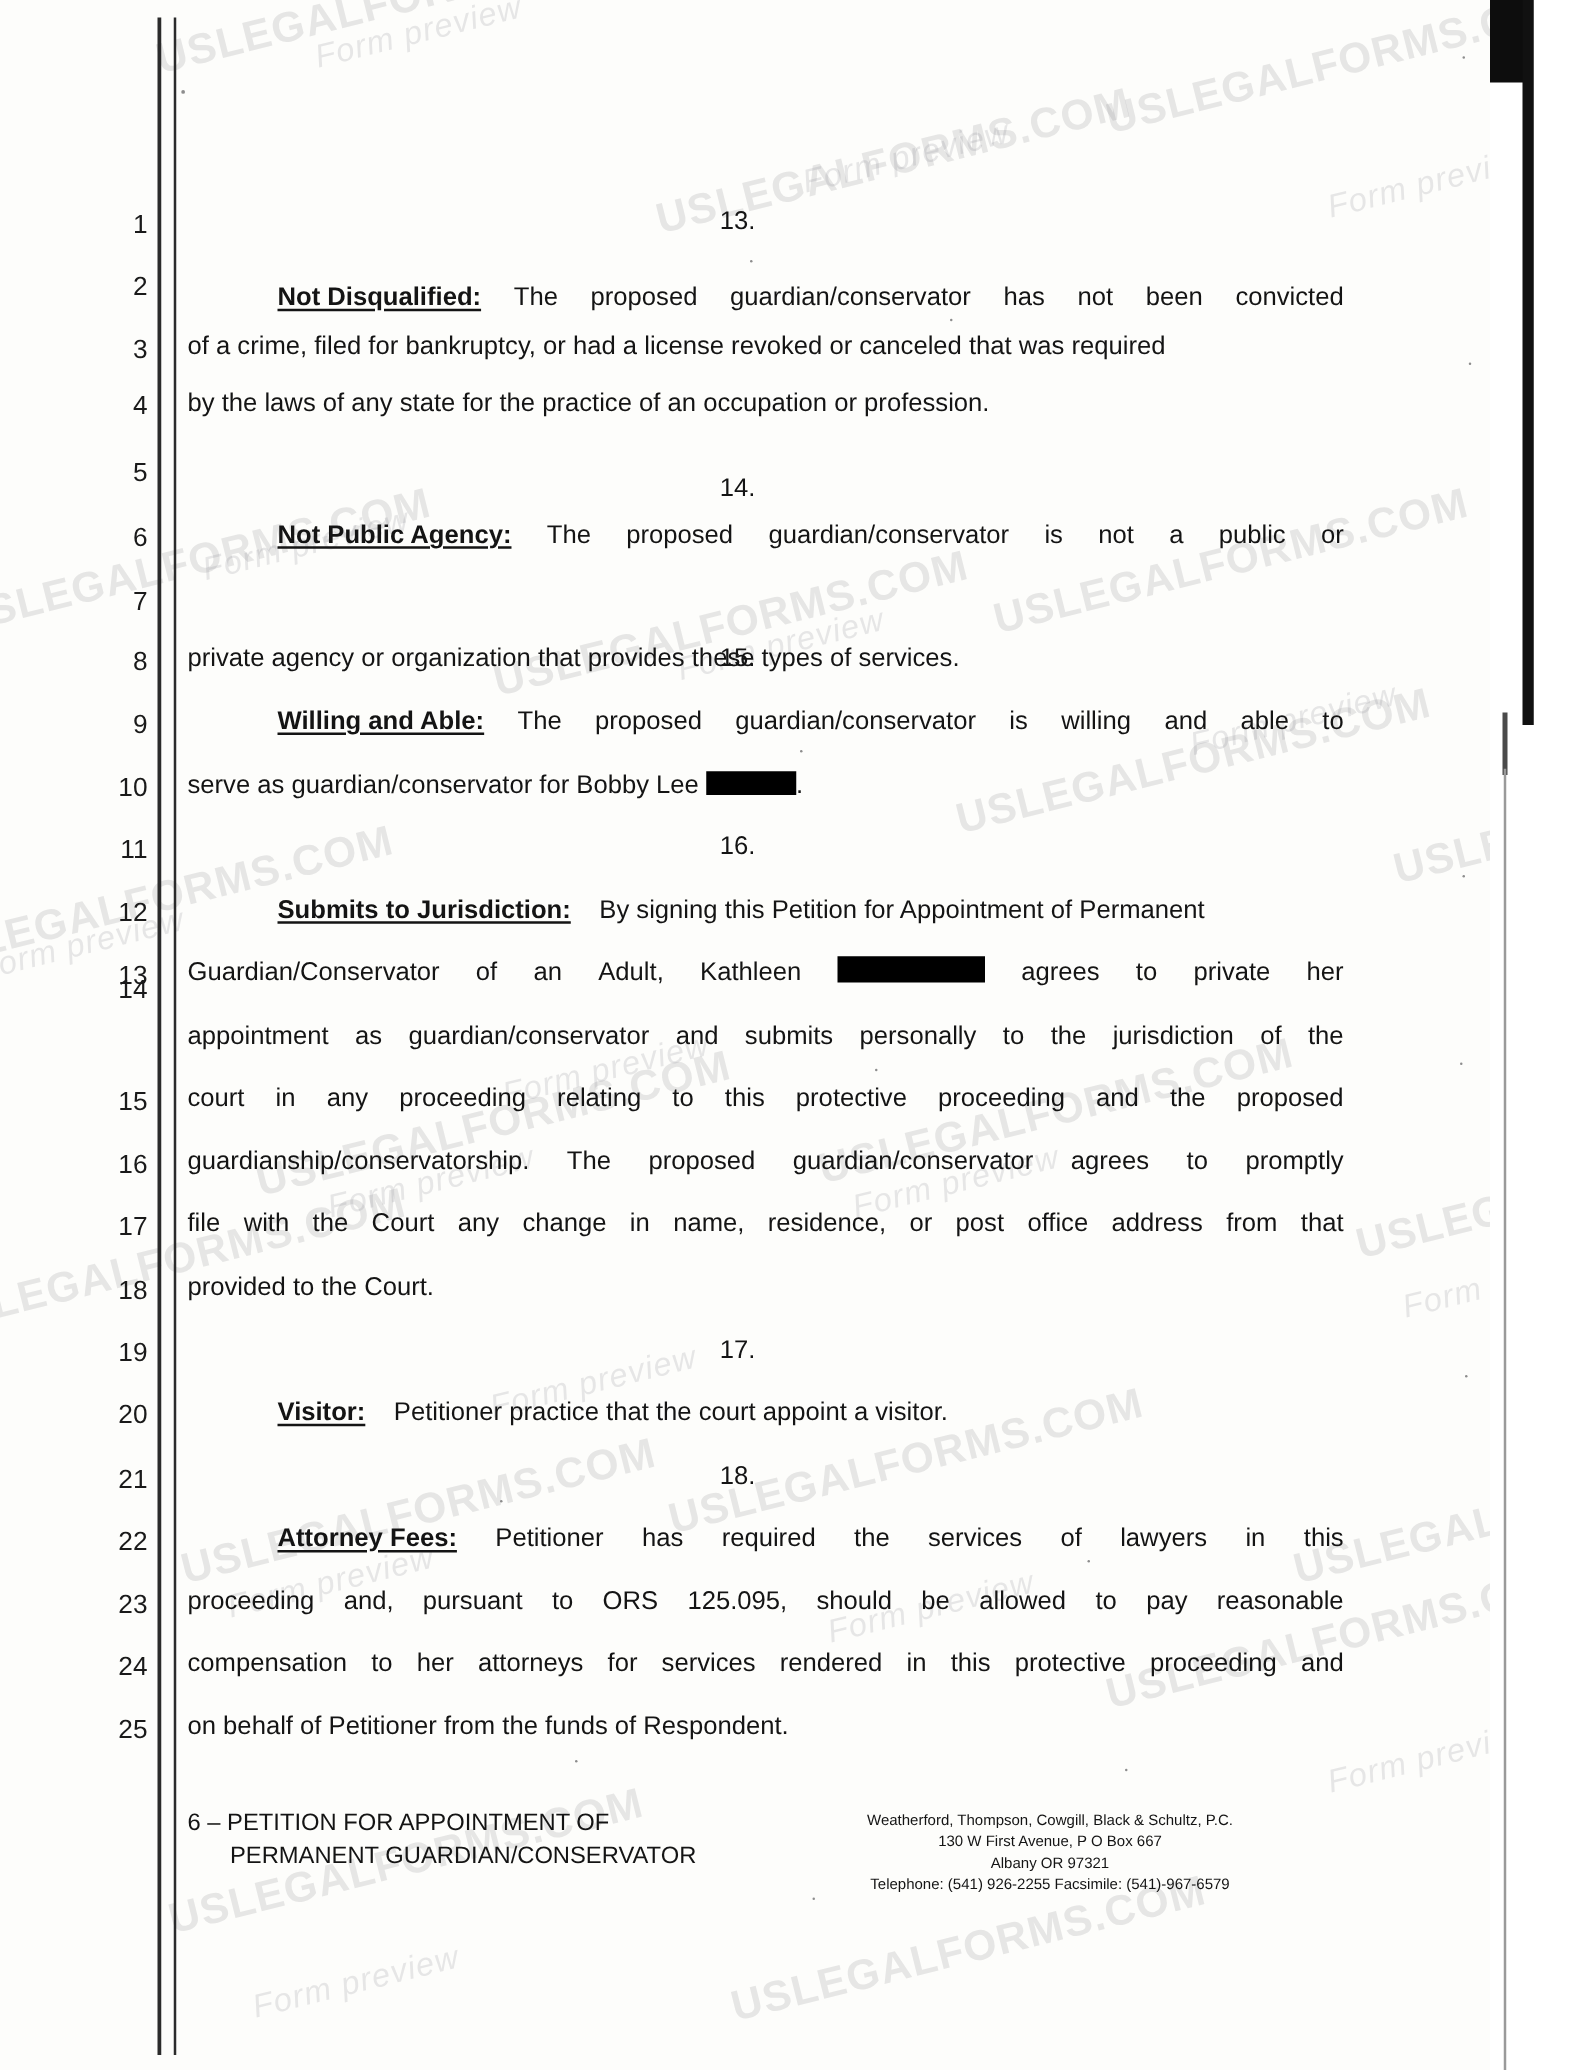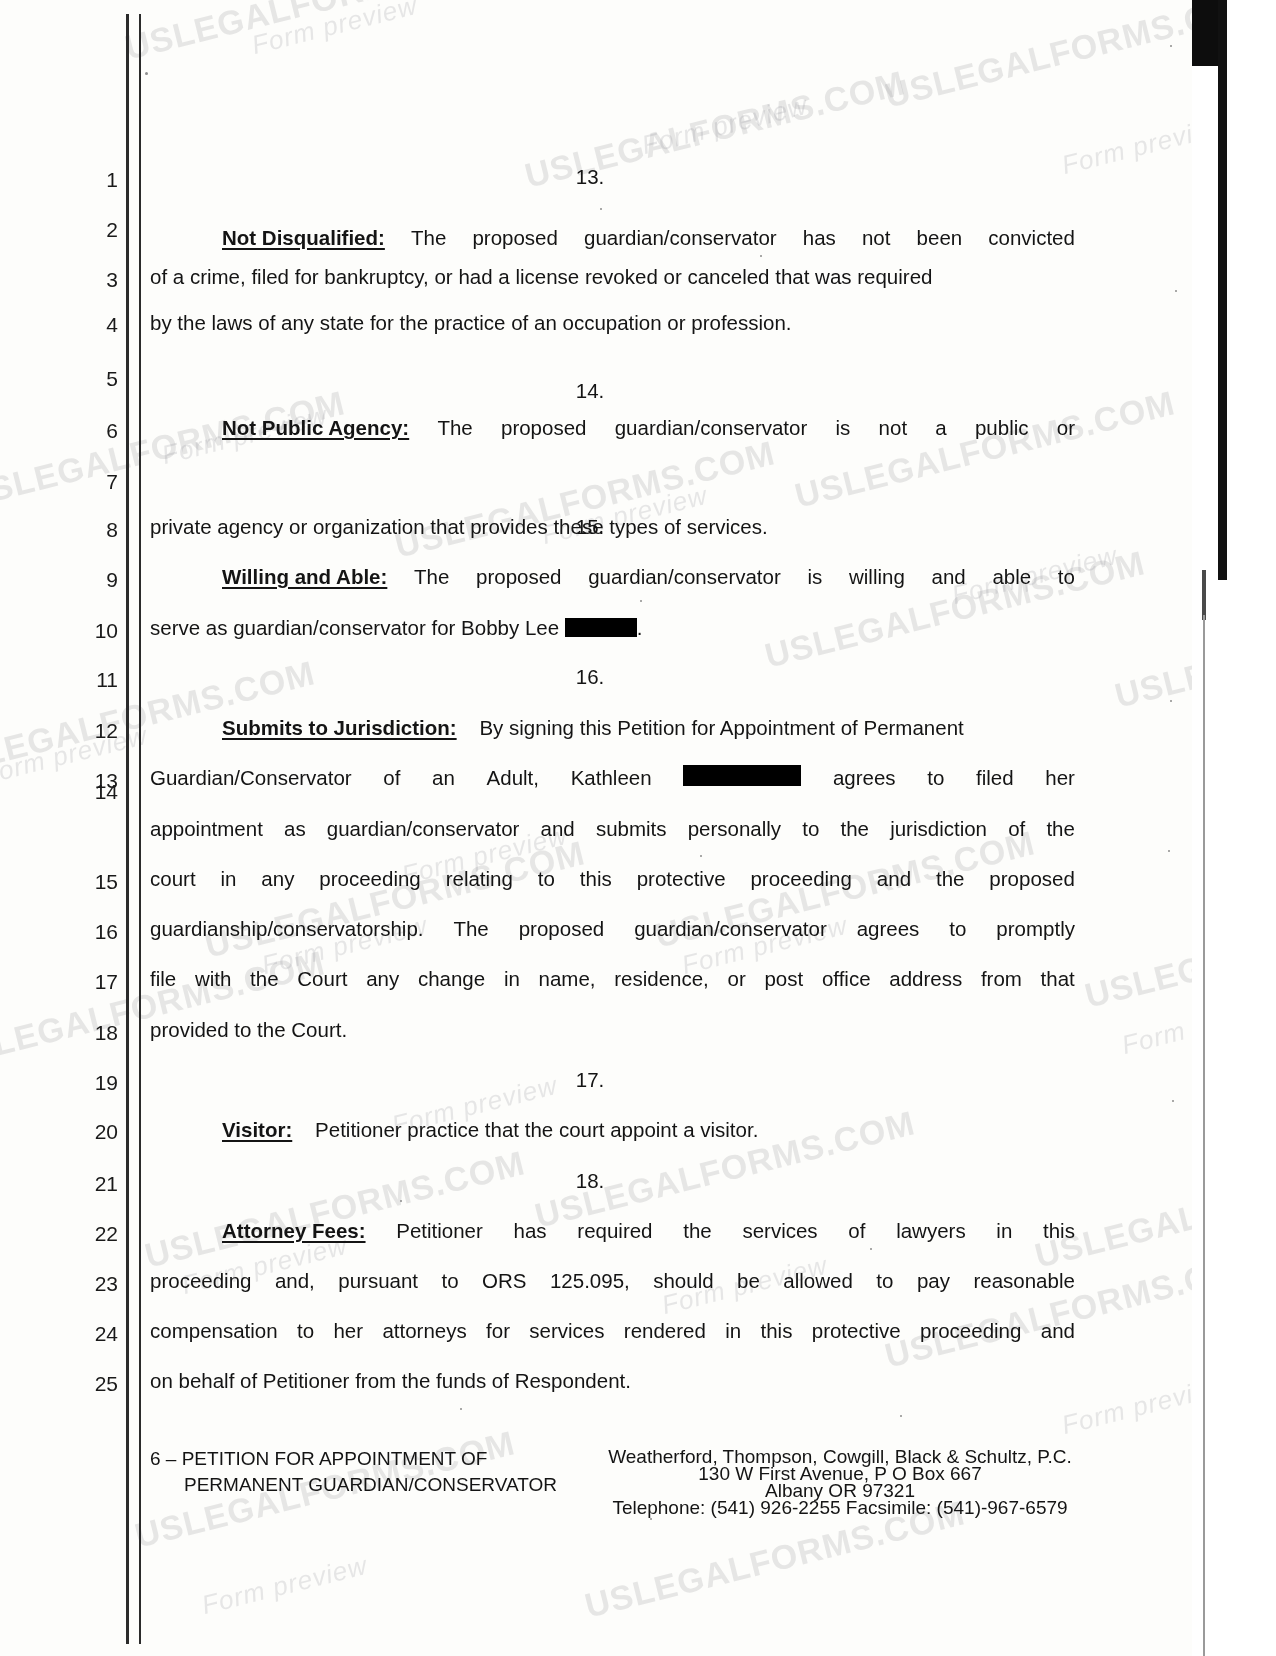--- a/index.html
+++ b/index.html
@@ -156,21 +156,21 @@
     line-height: 26px;
     color: #141414;
   }
   #footer-left .l2 { padding-left: 34px; display: block; }
   #footer-right {
     position: absolute;
     left: 600px;
     top: 1448px;
     width: 480px;
     text-align: center;
-    font-size: 19px;
+    font-size: 12px;
     line-height: 17px;
     color: #141414;
   }
 
   
   .speck {
     position: absolute;
     background: #8d8d8d;
     border-radius: 50%;
   }
@@ -321,21 +321,21 @@
     <div class="tline" style="top:767px;">
       <span class="just">
         <span>Guardian/Conservator</span>
         <span>of</span>
         <span>an</span>
         <span>Adult,</span>
         <span>Kathleen</span>
         <span class="redact" id="redact-kathleen"></span>
         <span>agrees</span>
         <span>to</span>
-        <span>filed</span>
+        <span>private</span>
         <span>her</span>
       </span>
     </div>
 
     <div class="tline" style="top:818px;">
       <span class="just">
         <span>appointment</span>
         <span>as</span>
         <span>guardian/conservator</span>
         <span>and</span>

